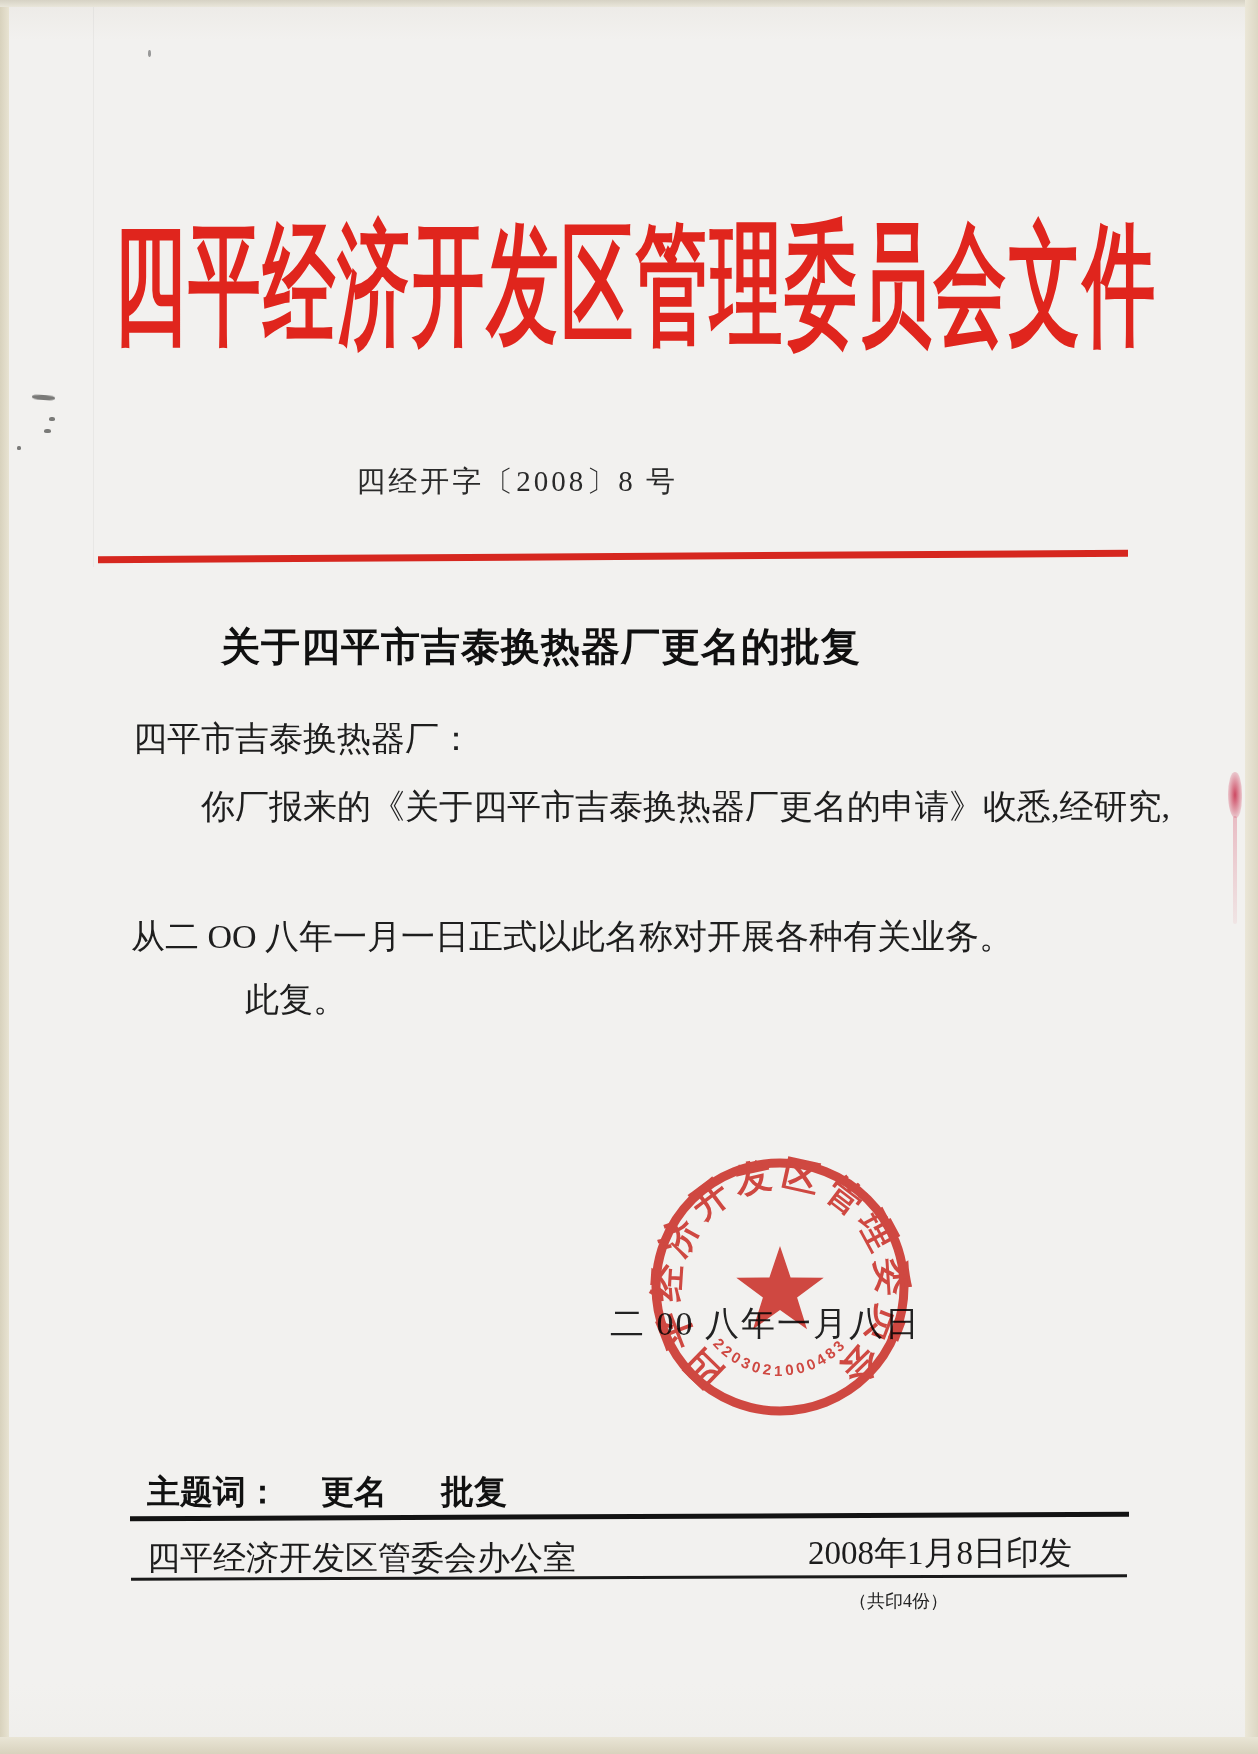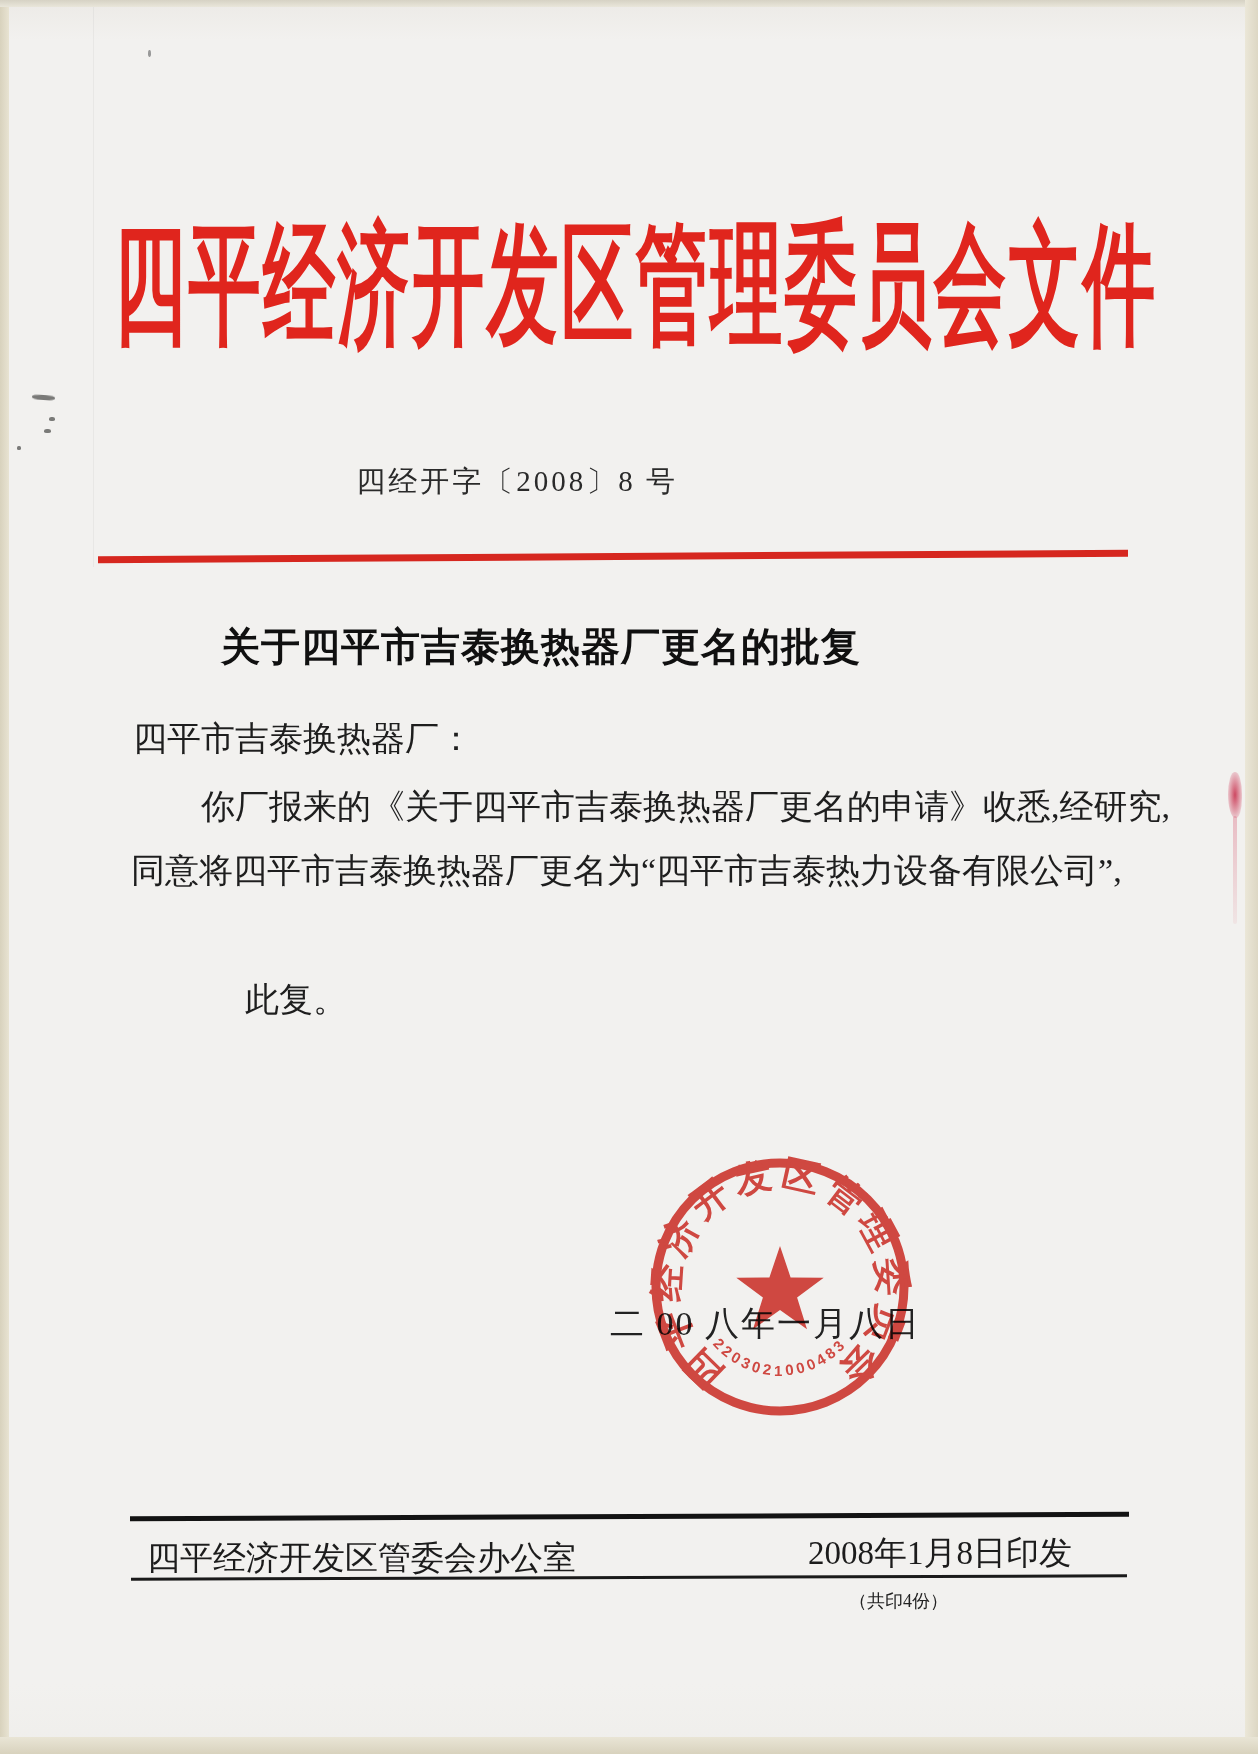--- a/index.html
+++ b/index.html
@@ -79,40 +79,45 @@
   <div class="org-title">四平经济开发区管理委员会文件</div>
 
   <div class="doc-number">四经开字〔2008〕8 号</div>
 
   <div class="red-rule"></div>
 
   <h1 class="letter-title">关于四平市吉泰换热器厂更名的批复</h1>
 
   <div class="line bl0">你厂报来的《关于四平市吉泰换热器厂更名的申请》收悉,经研究,</div>
   <div class="line salutation">四平市吉泰换热器厂：</div>
-  <div class="line bl1">同意将四平市吉泰换热器厂更名为“四平市吉泰热力设备有限公司”,</div>
+  <div class="line bl2">从二 OO 八年一月一日正式以此名称对开展各种有关业务。</div>
   <div class="line bl3">此复。</div>
 
   <div class="date-line">二 00 八年一月八日</div>
 
   <svg class="seal" width="280" height="280" viewBox="-140 -140 280 280">
     <defs>
       <path id="arcTop" d="M -50 86.6 A 100 100 0 1 1 50 86.6" fill="none"></path>
       <path id="arcBottom" d="M -76 45 A 88 88 0 0 0 76 45" fill="none"></path>
     </defs>
     <circle r="124" fill="none" stroke="#d8423b" stroke-width="9"></circle>
     <polygon fill="#d8423b" points="0,-41 10.6,-9.6 43.7,-9.2 17.1,10.6 27,42.2 0,23 -27,42.2 -17.1,10.6 -43.7,-9.2 -10.6,-9.6"></polygon>
     <text class="seal-ring-text">
       <textPath href="#arcTop" startOffset="50%" text-anchor="middle">四平经济开发区管理委员会</textPath>
     </text>
     <text class="seal-number">
       <textPath href="#arcBottom" startOffset="50%" text-anchor="middle">2203021000483</textPath>
     </text>
   </svg>
 
+  <div class="subject-row">
+    <span>主题词：</span>
+    <span class="kw1">更名</span>
+    <span class="kw2">批复</span>
+  </div>
 
   <div class="hline1"></div>
   <div class="issuer">四平经济开发区管委会办公室</div>
   <div class="print-date">2008年1月8日印发</div>
   <div class="hline2"></div>
   <div class="copies">（共印4份）</div>
 
   <div class="speck sp1"></div>
   <div class="speck sp2"></div>
   <div class="speck sp3"></div>

